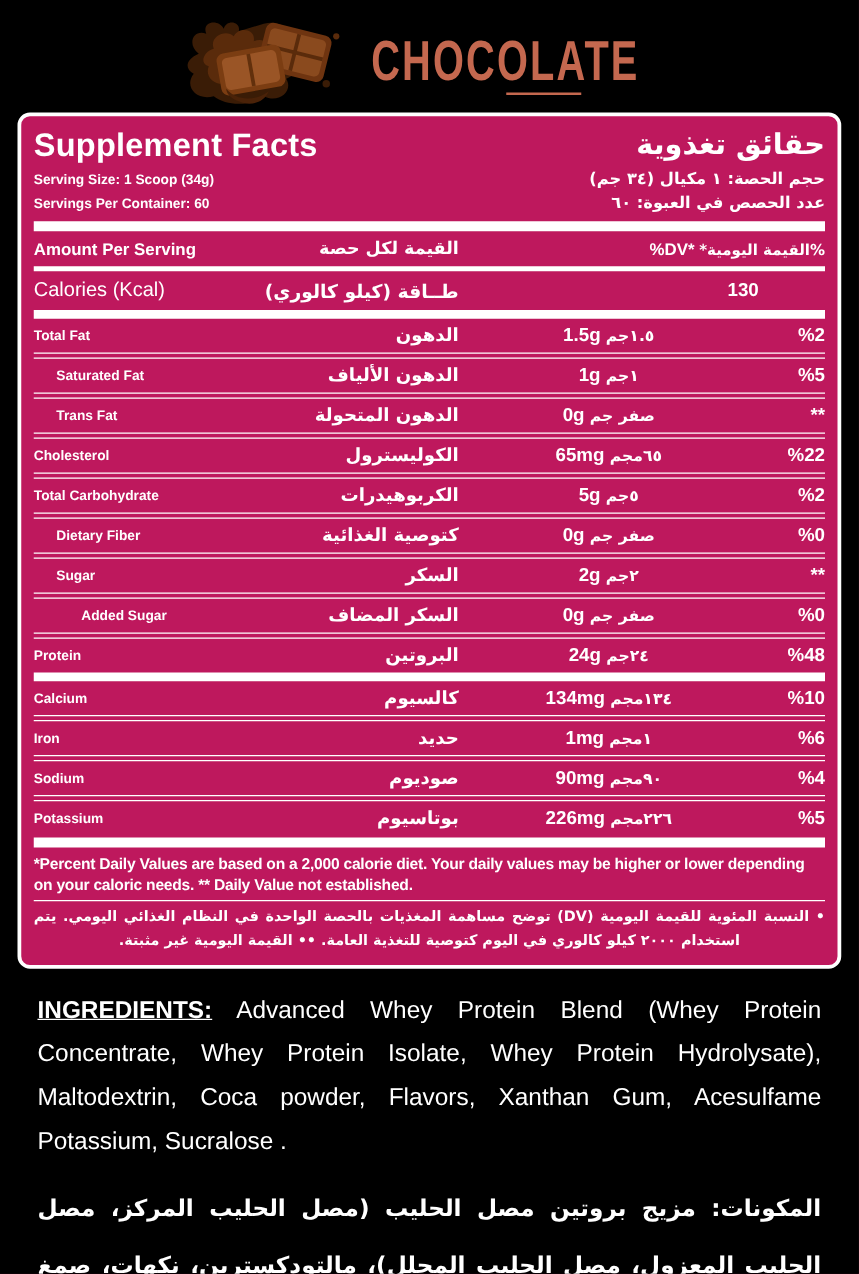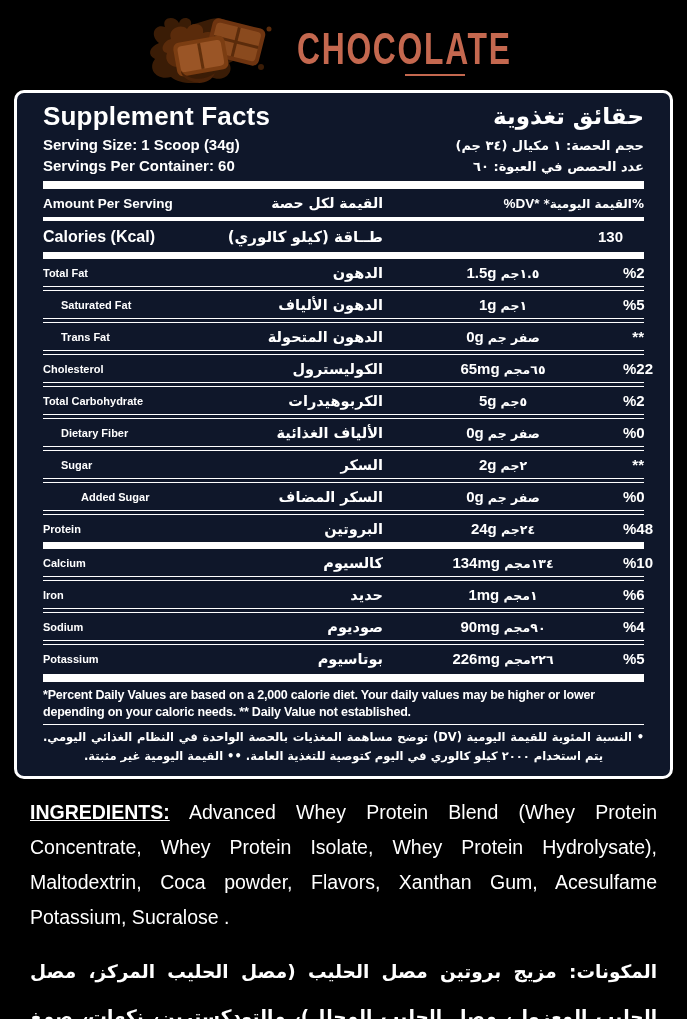--- a/index.html
+++ b/index.html
@@ -16,43 +16,43 @@
   .brand{
     color:#c4684f;font-weight:900;font-size:37px;letter-spacing:2px;
     transform:scale(0.86,1.22);transform-origin:left center;position:relative;
     font-family:"Liberation Sans", sans-serif;white-space:nowrap;
   }
   .brand-underline{position:absolute;right:2px;bottom:-7px;width:60px;height:2px;background:#c4684f;}
 
   
   .panel{
     box-sizing:border-box;width:659px;margin:0 auto;border:3px solid #fff;border-radius:10px;
-    padding:8px 26px 10px;background:#0f172a;
+    padding:8px 10px 10px;background:#be185d;
   }
   .title-row{display:flex;justify-content:space-between;align-items:flex-start;}
   .title-en{font-size:26px;font-weight:bold;letter-spacing:0.2px;}
   .title-ar{font-size:23px;font-weight:bold;margin-top:2px;}
   .serv-row{display:flex;justify-content:space-between;align-items:baseline;margin-top:4px;}
-  .serv-en{font-size:15px;font-weight:bold;}
+  .serv-en{font-size:11px;font-weight:bold;}
   .serv-ar{font-size:13px;font-weight:bold;}
 
   .bar8{height:8px;background:#fff;margin-top:7px;}
   .bar4{height:4px;background:#fff;}
   .bar7{height:7px;background:#fff;}
   .sep-d{height:3px;border-top:1.5px solid #fff;border-bottom:1.5px solid #fff;}
 
   .grid{display:grid;grid-template-columns:160px 180px 240px 1fr;align-items:center;}
   .hdr-row{height:28px;}
   .hdr-en{font-size:13.5px;font-weight:bold;}
   .hdr-ar{font-size:14px;font-weight:bold;text-align:right;}
   .hdr-dv{text-align:right;font-size:13.5px;font-weight:bold;white-space:nowrap;grid-column:3/5;}
   .hdr-dv .ar{font-size:12px;}
 
   .cal-row{height:31px;}
-  .cal-en{font-size:16px;font-weight:bold;}
+  .cal-en{font-size:16px;font-weight:normal;}
   .cal-ar{font-size:15px;font-weight:bold;text-align:right;}
   .cal-amt{text-align:right;font-size:15px;font-weight:bold;}
 
   .nrow{height:27px;}
   .n-en{font-size:11px;font-weight:bold;white-space:nowrap;}
   .ind-1{padding-left:18px;}
   .ind-2{padding-left:38px;}
   .n-ar{font-size:14.5px;font-weight:bold;text-align:right;white-space:nowrap;}
   .n-amt{text-align:center;font-size:15px;font-weight:bold;white-space:nowrap;}
   .n-amt .ar{font-size:12.5px;font-weight:bold;}
@@ -167,21 +167,21 @@
   <div class="grid nrow">
     <div class="n-en">Total Carbohydrate</div>
     <div class="n-ar ar" dir="rtl">الكربوهيدرات</div>
     <div class="n-amt"><span>5g</span> <span class="ar" dir="rtl">٥جم</span></div>
     <div class="n-dv">%2</div>
   </div>
   <div class="sep-d"></div>
 
   <div class="grid nrow">
     <div class="n-en ind-1">Dietary Fiber</div>
-    <div class="n-ar ar" dir="rtl">الألياف الغذائية</div>
+    <div class="n-ar ar" dir="rtl">كتوصية الغذائية</div>
     <div class="n-amt"><span>0g</span> <span class="ar" dir="rtl">صفر جم</span></div>
     <div class="n-dv">%0</div>
   </div>
   <div class="sep-d"></div>
 
   <div class="grid nrow">
     <div class="n-en ind-1">Sugar</div>
     <div class="n-ar ar" dir="rtl">السكر</div>
     <div class="n-amt"><span>2g</span> <span class="ar" dir="rtl">٢جم</span></div>
     <div class="n-dv">**</div>

